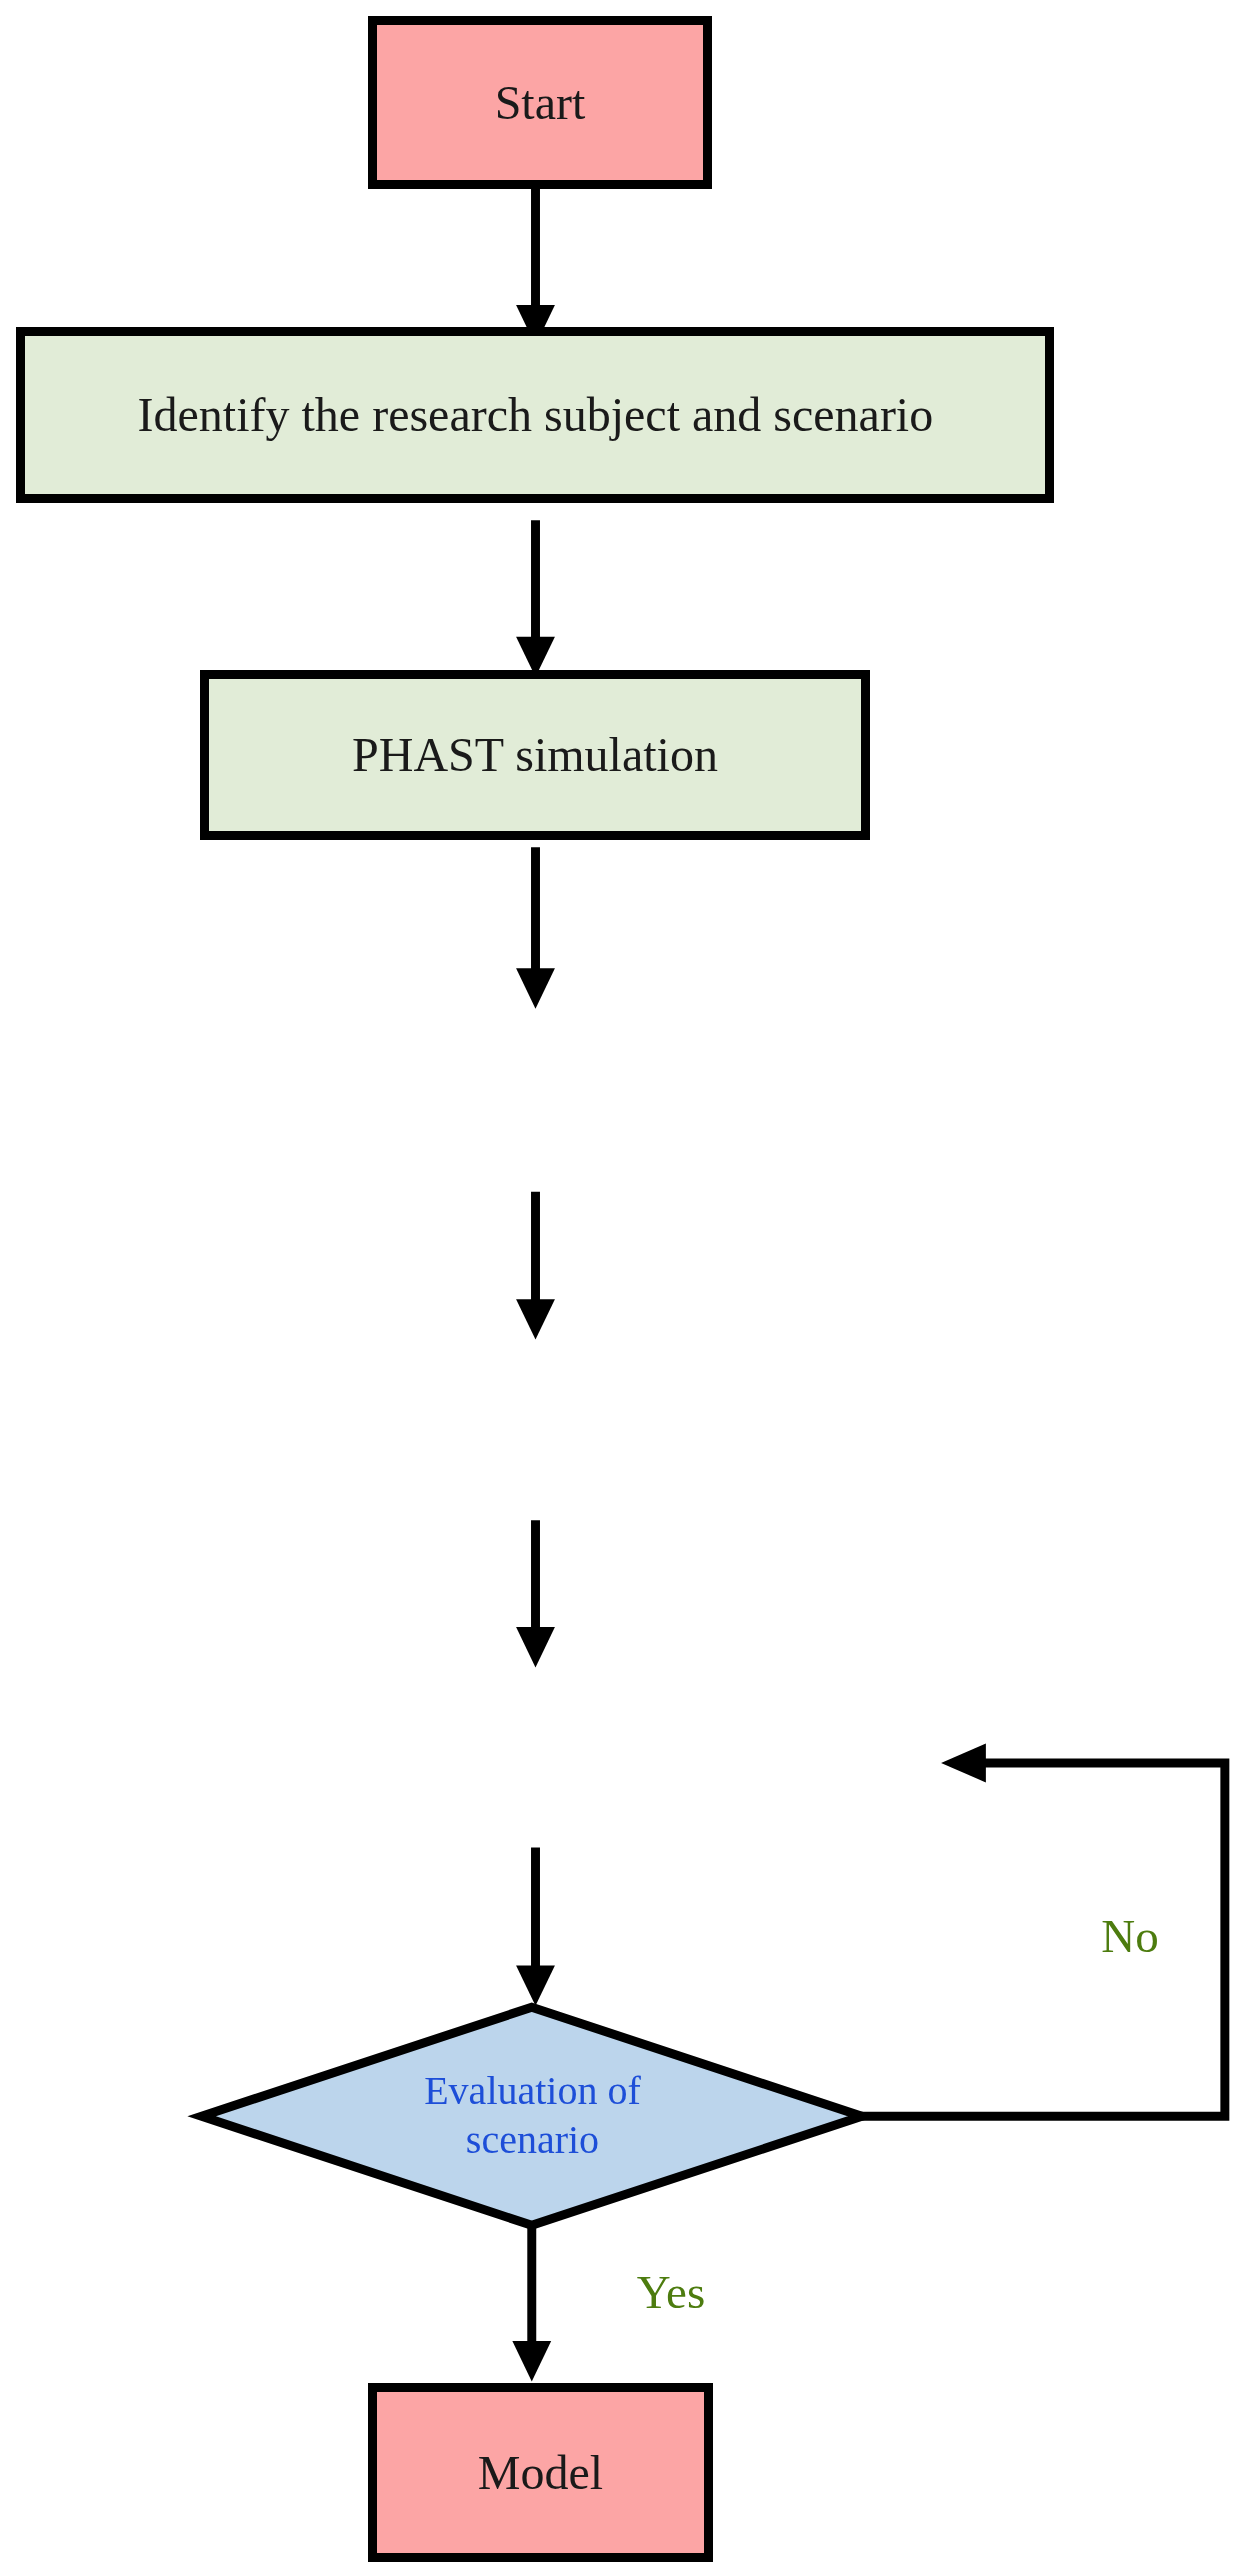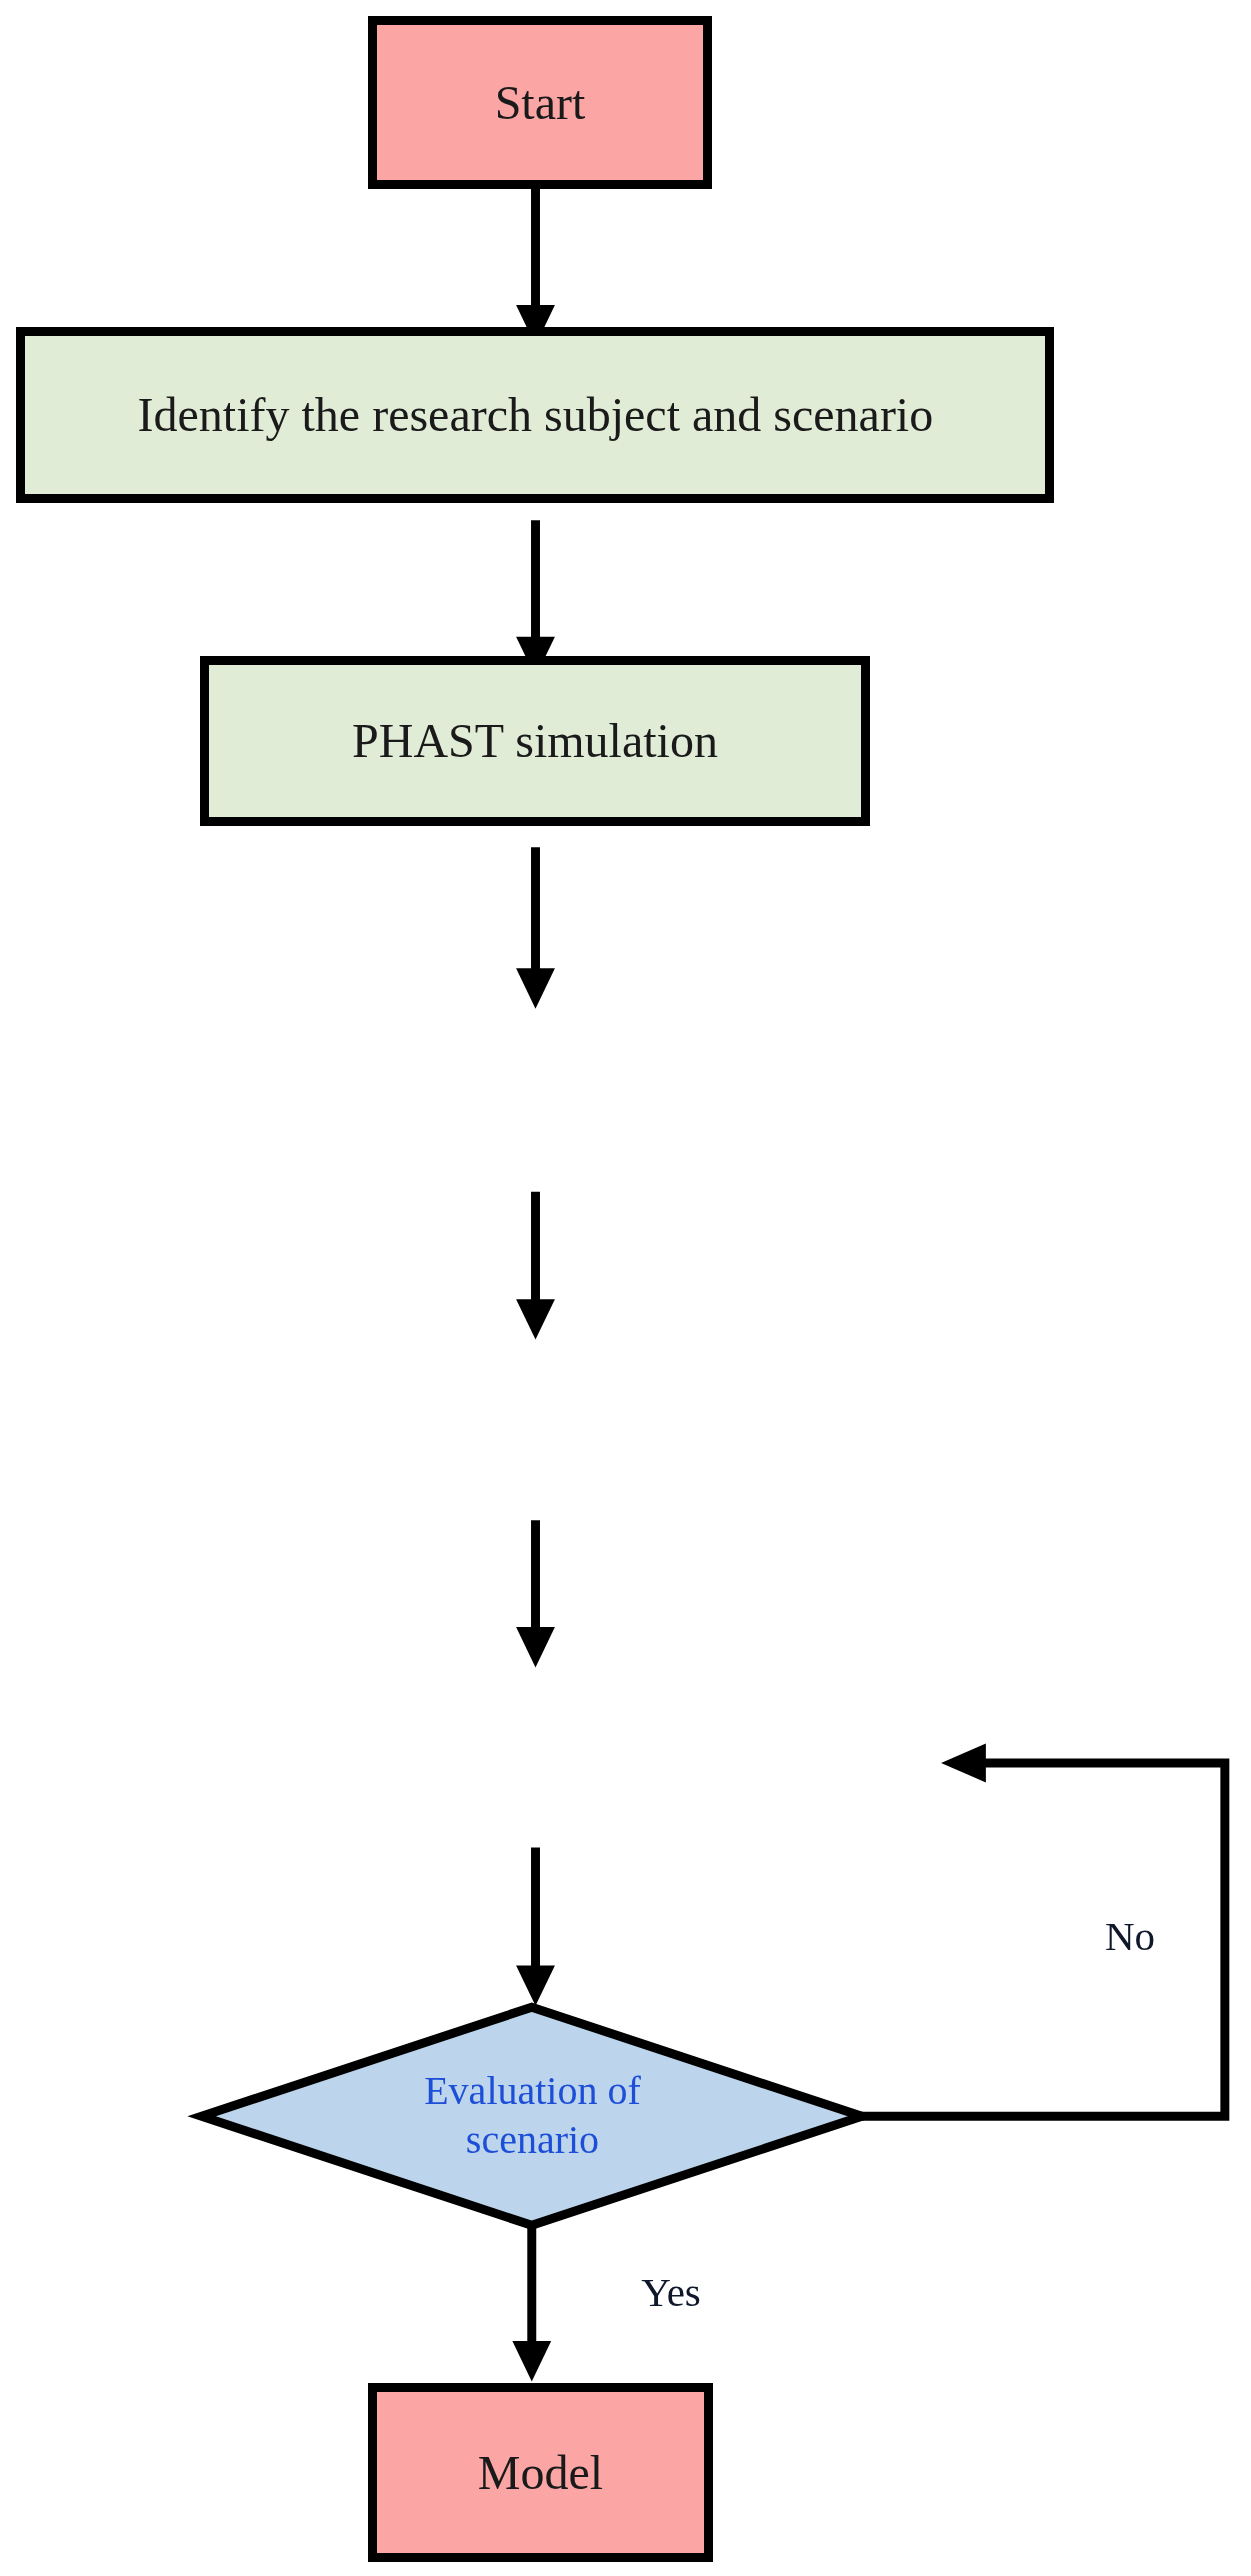--- a/index.html
+++ b/index.html
@@ -26,43 +26,43 @@
     text-align: center;
     font-size: 48px;
     line-height: 1.15;
     color: #1a1a1a;
     white-space: nowrap;
   }
   .fill-yellow { background: #fca5a5; }
   .fill-green  { background: #E1ECD7; }
   #node-start    { left: 368px;  top: 15.7px;   width: 344px;  height: 173px; }
   #node-identify { left: 16.4px;   top: 327px;  width: 1038px; height: 176px; }
-  #node-phast    { left: 200px;  top: 656px;  width: 670px;  height: 170px; }
+  #node-phast    { left: 200px;  top: 670px;  width: 670px;  height: 170px; }
   #node-database { left: 79px;  top: 1010px; width: 922px; height: 183px; }
   #node-mlmodel  { left: 79px;  top: 1341px; width: 922px; height: 181px; }
   #node-training { left: 142px;  top: 1669px; width: 795px; height: 180px; }
   #node-finish   { left: 368px;  top: 2383px; width: 345px;  height: 179px; }
   .diamond-label {
     position: absolute;
     left: 353px; top: 2034px;
     width: 359px; height: 164px;
     display: flex;
     flex-direction: column;
     align-items: center;
     justify-content: center;
     text-align: center;
     font-size: 40px;
     line-height: 1.22;
     color: #1d4ed8;
   }
   .edge-label {
     position: absolute;
     transform: translate(-50%, -50%);
-    font-size: 41px;
-    color: #0f172a;
+    font-size: 47px;
+    color: #4d7c0f;
     white-space: nowrap;
   }
   #label-no  { left: 1130px; top: 1936px; }
   #label-yes { left: 671px;  top: 2292px; }
 </style>
 </head>
 <body>
 
 <div class="canvas">
 

